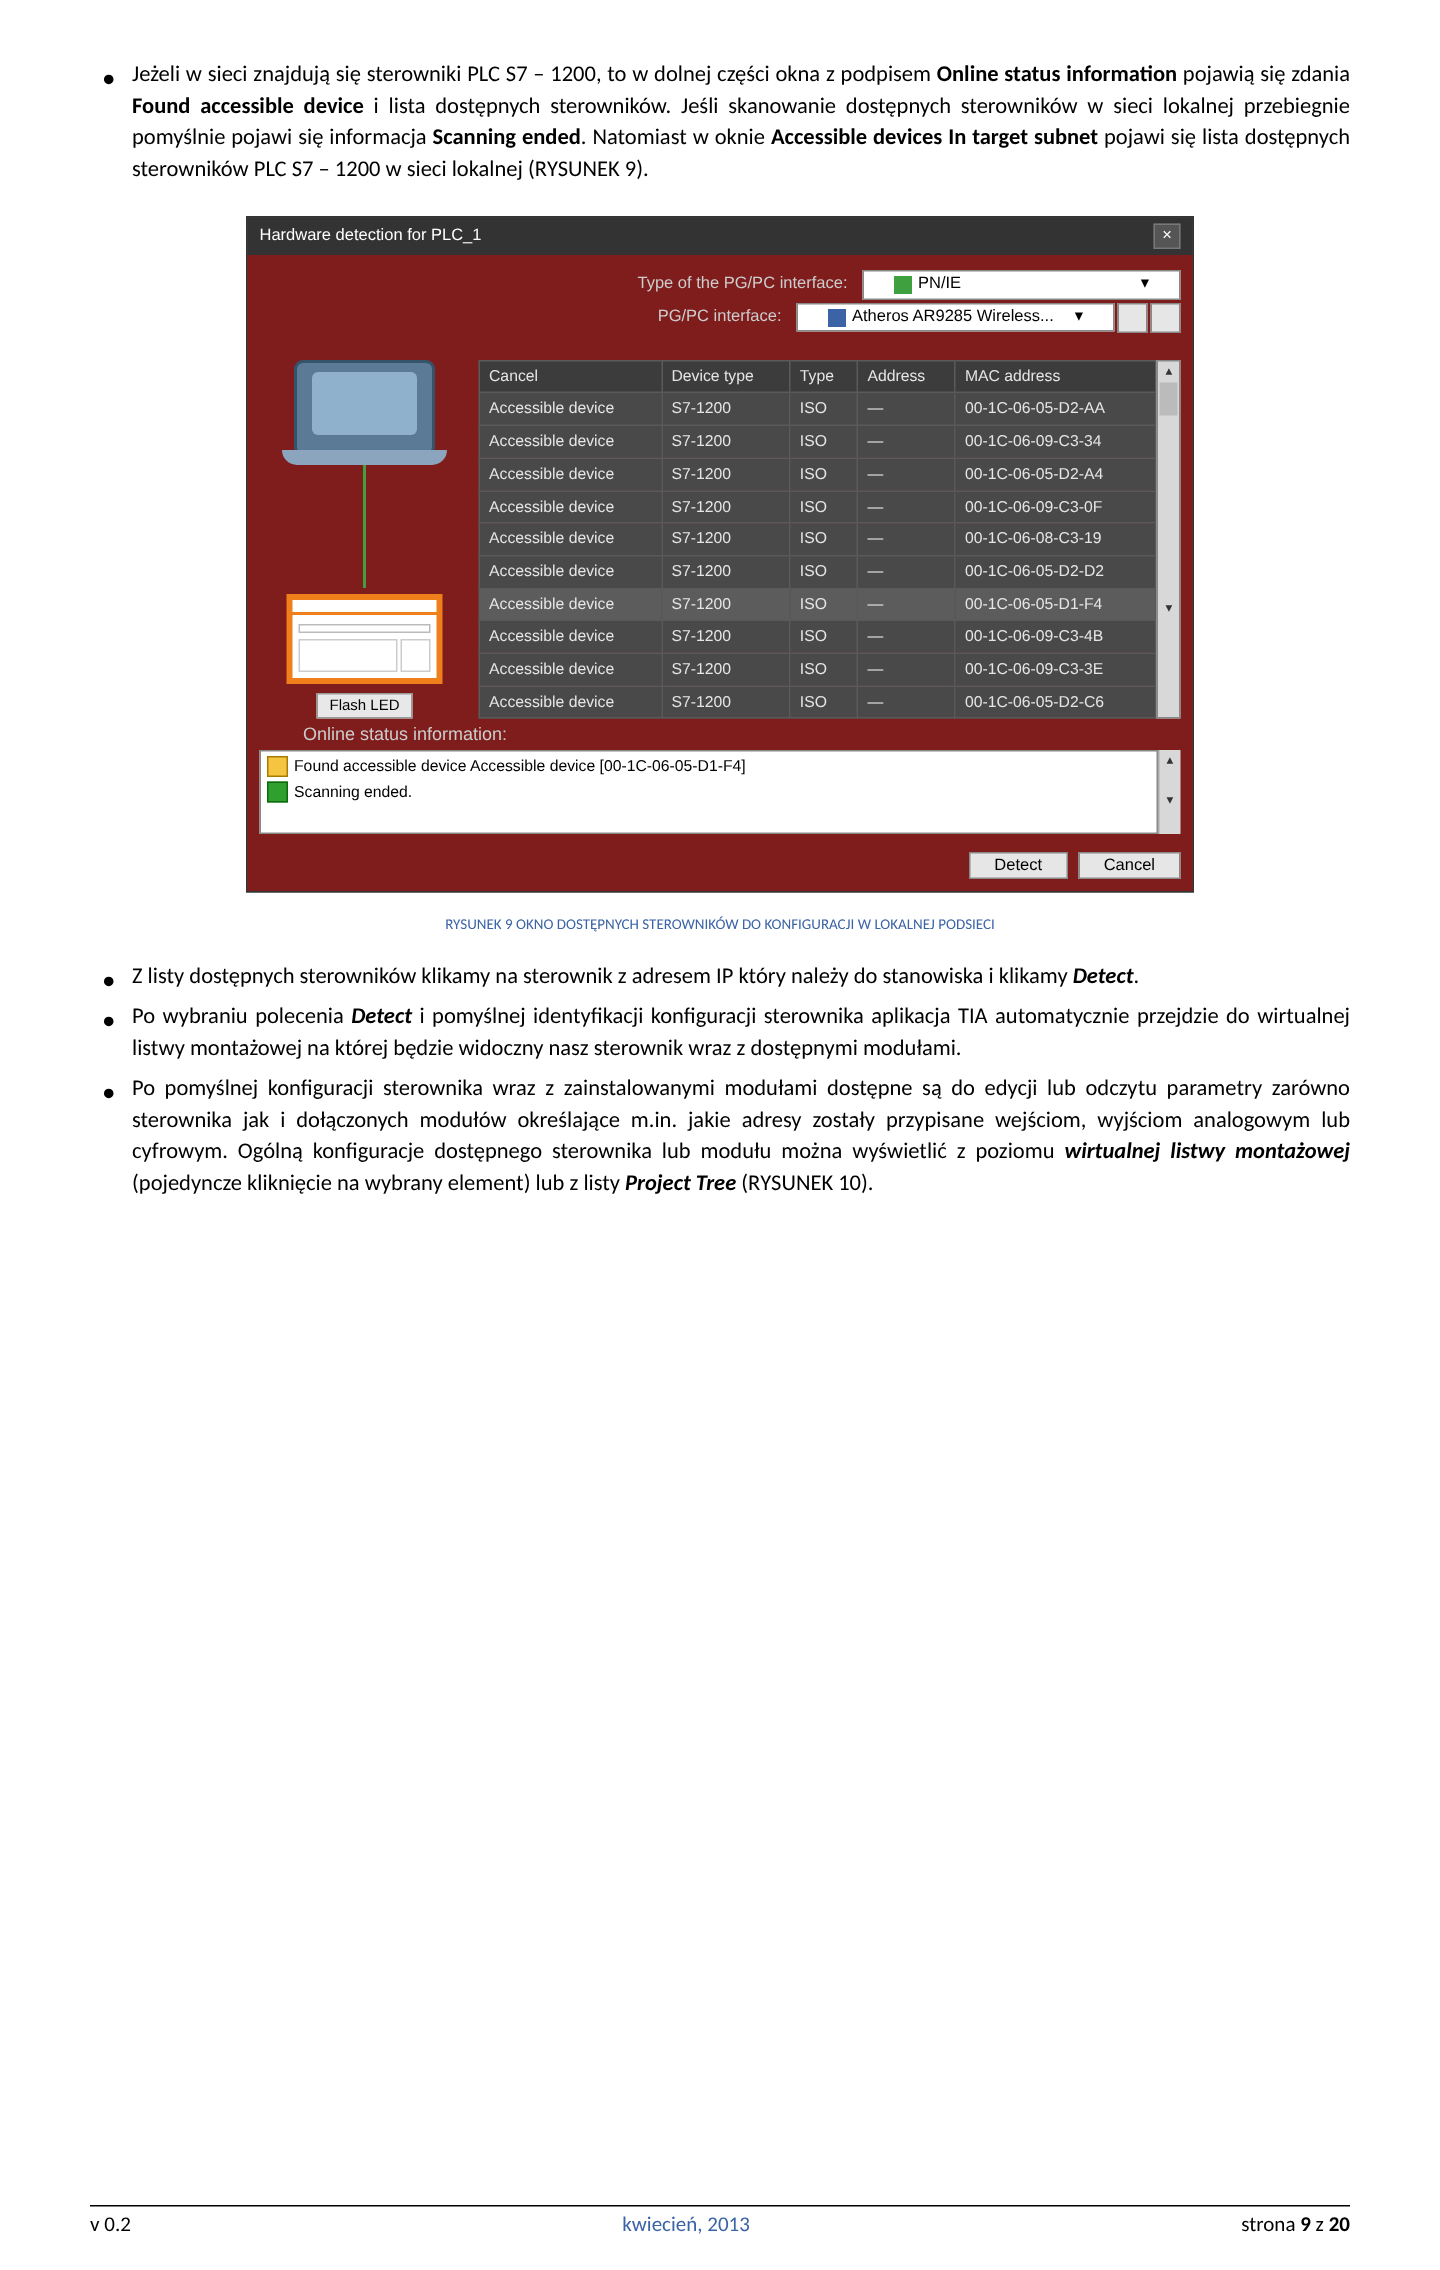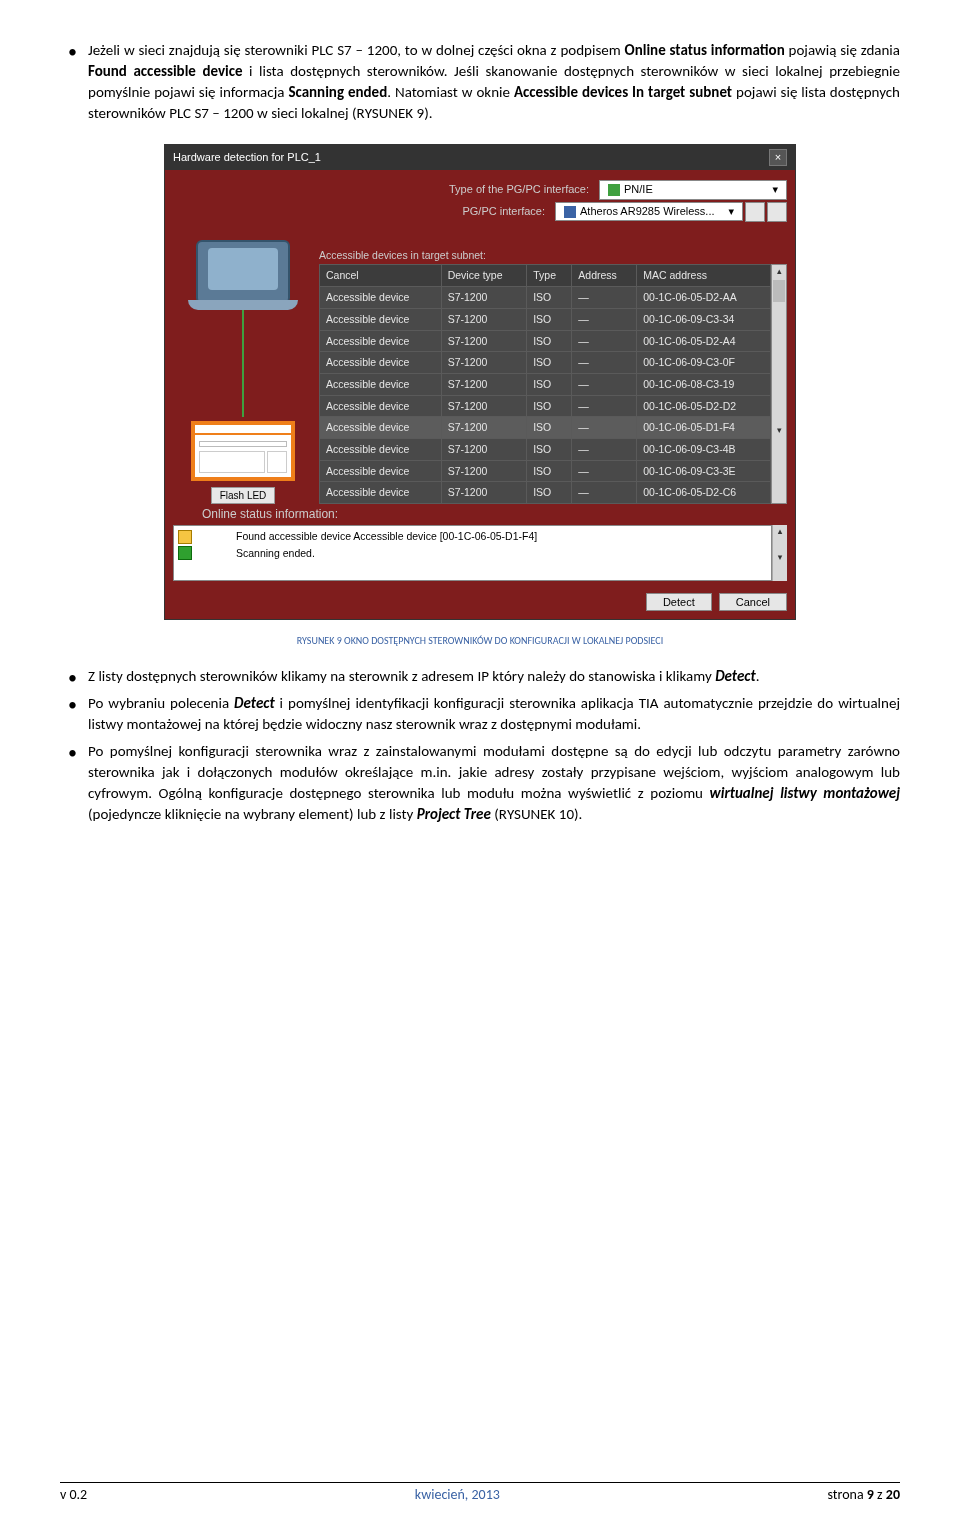--- a/index.html
+++ b/index.html
@@ -14,21 +14,21 @@
   .bullet-list { list-style: none; padding: 0; margin: 0; }
   .bullet-list > li { position: relative; padding-left: 28px; margin-bottom: 6px; text-align: justify; }
   .bullet-list > li::before { content: "•"; position: absolute; left: 8px; font-size: 18px; }
   .caption { color: #3b63a5; font-weight: normal; font-size: 10px; text-align: center; margin: 14px 0 18px; font-variant: small-caps; }
   .screenshot { width: 630px; margin: 20px auto 6px; border: 1px solid #333; background: #4a4a4a; position: relative; color: #fff; font-family: Tahoma, Arial, sans-serif; font-size: 11px; }
   .dlg-title { background: #333; color: #fff; padding: 4px 8px; display: flex; justify-content: space-between; align-items: center; font-size: 11px; }
   .close-x { background: #555; color: #fff; width: 16px; text-align: center; border: 1px solid #777; }
   .dlg-body { background: #7f1d1d; padding: 8px; color: #ddd; }
   .iface-row { display: flex; justify-content: flex-end; align-items: center; margin: 2px 0; }
   .iface-row label { margin-right: 10px; color: #ccc; }
-  .iface-row .field { background: #fff; color: #000; border: 1px solid #888; width: 170px; padding: 1px 8px; display: flex; align-items: center; justify-content: flex-end; }
+  .iface-row .field { background: #fff; color: #000; border: 1px solid #888; width: 170px; padding: 1px 20px; display: flex; align-items: center; justify-content: flex-end; }
   .iface-row .icon-sq { width: 12px; height: 12px; margin-right: 4px; }
   .pn-icon { background: #3fa03f; }
   .ath-icon { background: #3b63a5; }
   .mini-btn { width: 18px; height: 18px; border: 1px solid #888; background: #e6e6e6; margin-left: 2px; display: inline-block; }
   .main-row { display: flex; margin-top: 18px; }
   .left-col { width: 140px; display: flex; flex-direction: column; align-items: center; }
   .laptop { width: 90px; height: 60px; background: #5b7a96; border-radius: 6px; position: relative; border: 2px solid #34546c; }
   .laptop::after { content:""; position:absolute; bottom:-8px; left:-10px; width:110px; height:10px; background:#8aa5bd; border-radius: 0 0 10px 10px; }
   .laptop .screen { position:absolute; inset:6px 10px 12px; background:#8fb1cc; border-radius:4px; }
   .wire { width: 2px; background: #3fa03f; flex: 1; margin: 4px 0; }
@@ -41,28 +41,28 @@
   .grid { width: 100%; border-collapse: collapse; font-size: 10.5px; color: #e5e5e5; }
   .grid th { background: #3c3c3c; border: 1px solid #5a5a5a; padding: 3px 6px; text-align: left; font-weight: normal; }
   .grid td { background: #494949; border: 1px solid #5a5a5a; padding: 3px 6px; }
   .grid tr.sel td { background: #5c5c5c; }
   .scroll-col { width: 14px; background: #d8d8d8; border:1px solid #888; vertical-align: top; padding:0; }
   .refresh-row { text-align: right; padding: 4px 0 8px; }
   .btn { background: #e6e6e6; border: 1px solid #888; color: #000; padding: 2px 16px; margin-left: 4px; font-size: 11px; }
   .status-block { margin-top: 2px; }
   .status-head { color: #ccc; margin-bottom: 2px; font-size: 12px; margin-left: 29px; }
   .status-box { background: #fff; color: #000; border: 1px solid #888; padding: 2px; font-size: 10.5px; }
-  .status-line { padding: 1px 2px; display: flex; align-items: flex-end; gap: 40px; }
+  .status-line { padding: 1px 2px; display: flex; align-items: center; }
   .ic { width: 12px; height: 12px; margin-right: 4px; display: inline-block; }
   .ic-warn { background: #f5c542; border:1px solid #a67c00; }
   .ic-ok { background: #2fa02f; border:1px solid #0d6b0d; }
   .status-scroll { width: 14px; background:#d8d8d8; border-left:1px solid #aaa; }
   .bottom-btns { text-align: right; margin-top: 12px; }
   .footer {
-    position: fixed; bottom: 8px; left: 60px; right: 60px;
+    position: fixed; bottom: 20px; left: 60px; right: 60px;
     border-top: 1px solid #000;
     display: flex; justify-content: space-between;
     font-size: 14px; padding-top: 2px;
   }
   .footer .mid { color: #3b63a5; }
   .sc-label { color: #ccc; font-size: 10.5px; margin: 8px 0 2px; }
 </style>
 </head>
 <body>
 
@@ -111,21 +111,20 @@
             <div style="display:flex;gap:2px">
                 <div style="flex:1;height:20px;border:1px solid #ccc"></div>
                 <div style="width:18px;height:20px;border:1px solid #ccc"></div>
               </div>
           </div>
         </div>
         <button class="flash-btn">Flash LED</button>
       </div>
 
       <div class="right-col">
-        <div class="sc-label">Accessible devices in target subnet:</div>
         <div style="display:flex">
         <table class="grid">
           <thead>
                 <tr>
             <th>Cancel</th>
             <th>Device type</th>
             <th>Type</th>
             <th>Address</th>
             <th>MAC address</th>
           </tr>

